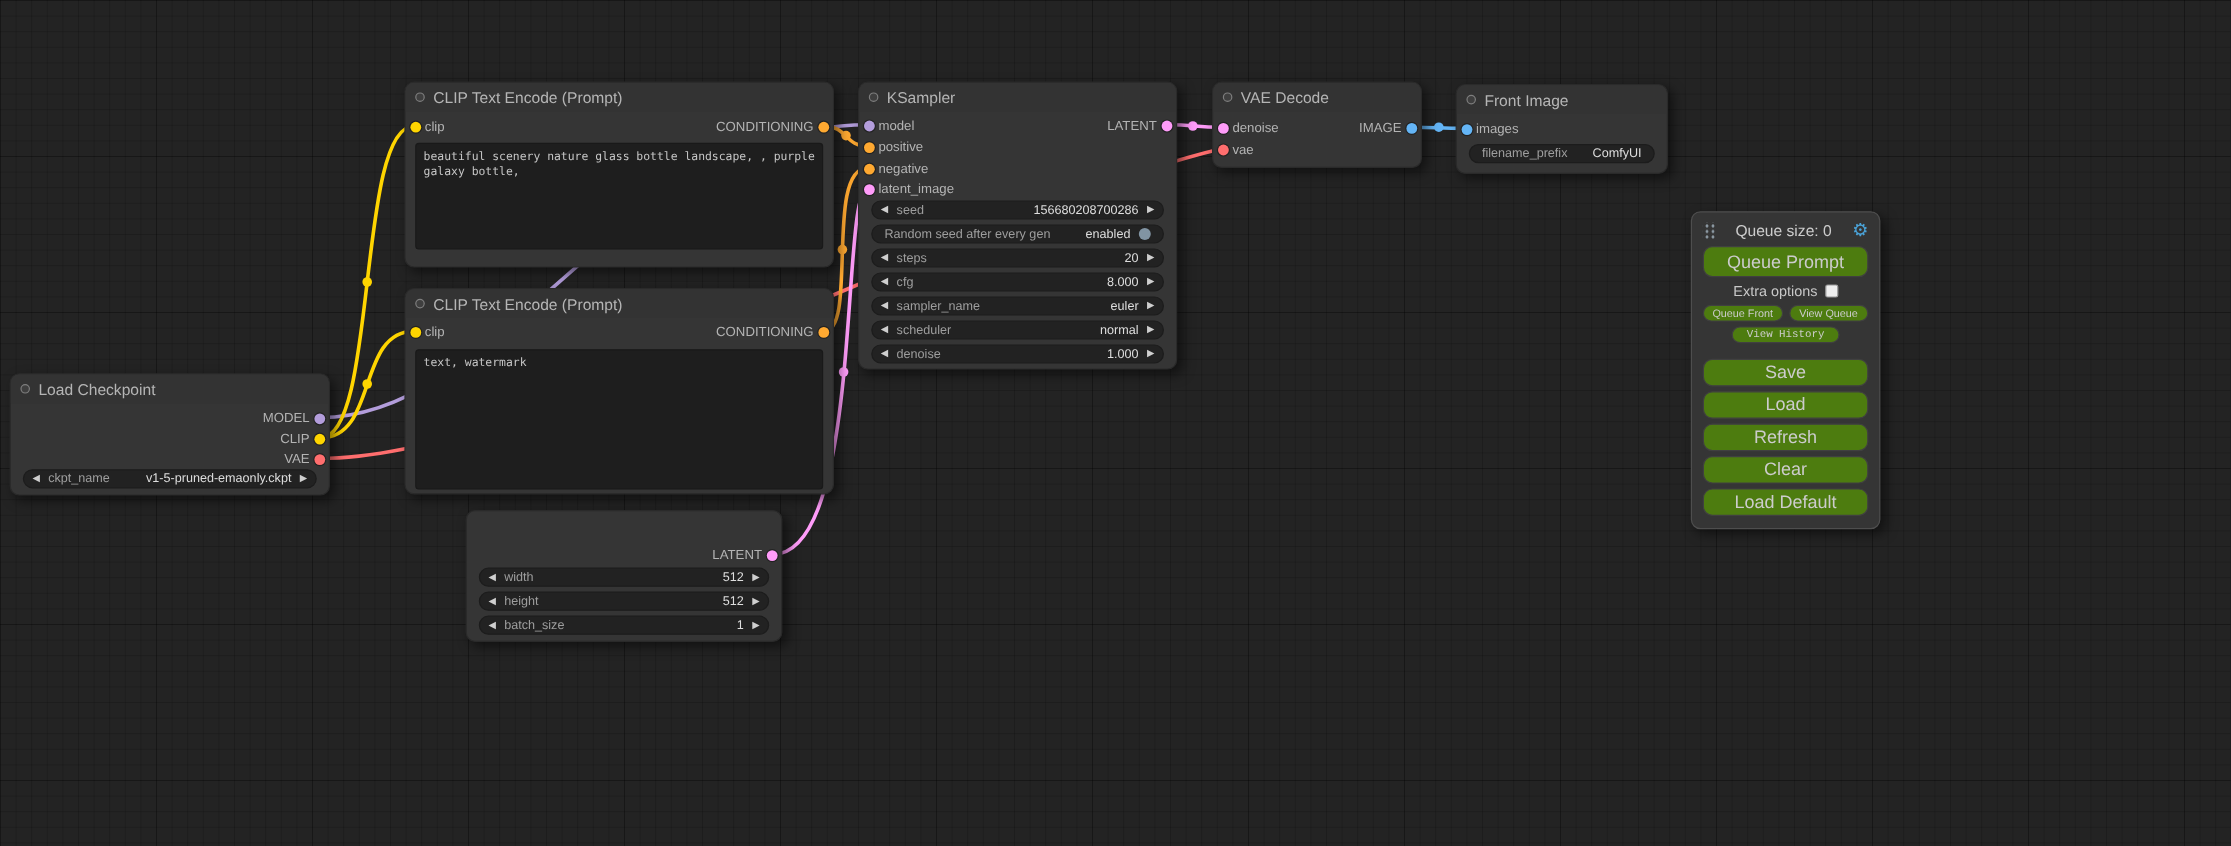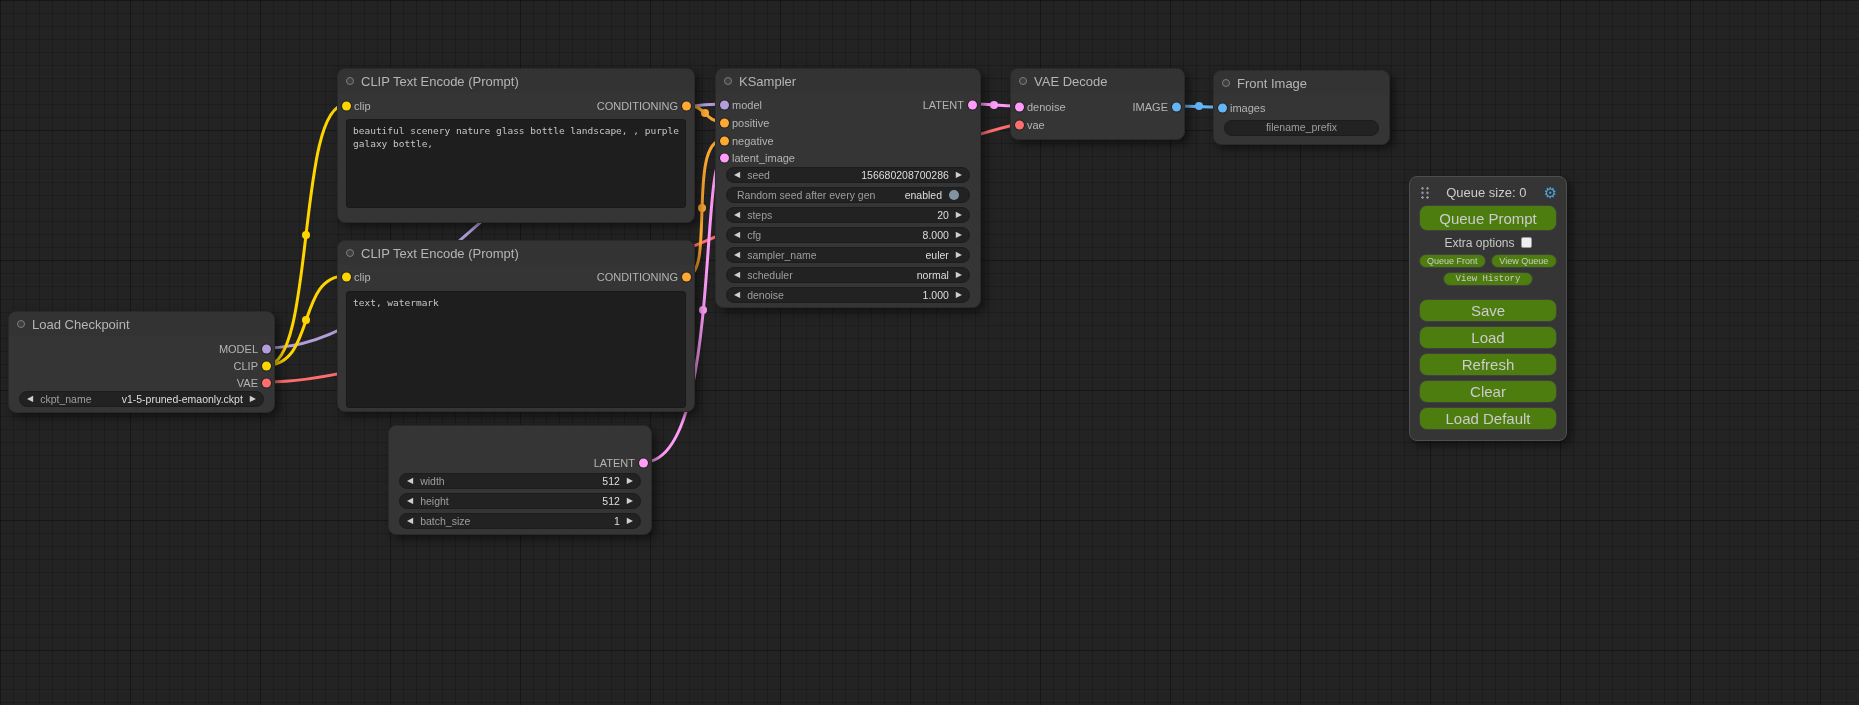--- a/index.html
+++ b/index.html
@@ -291,21 +291,21 @@
 
   <div class="node" style="left:1213px; top:70px; width:177px; height:75px;">
     <div class="nheader">
       <span class="ndot"></span>
       <span class="ntitle">Front Image</span>
     </div>
     <div class="prow in" style="top:29px;">
       <span class="pdot" style="background: rgb(100, 181, 246);"></span>
       <span class="plabel">images</span>
     </div>
-    <div class="widget noarr" style="top:49px;flex-direction:column;">
+    <div class="widget noarr" style="top:49px;">
       <span class="wname">filename_prefix</span>
       <span class="wvalue">ComfyUI</span>
     </div>
   </div>
 
   <div class="menu">
     <div class="menu-head">
       <span class="drag-handle"></span>
       <span class="queue-size">Queue size: 0</span>
       <span class="gear" style="color: rgb(74, 163, 216);">⚙</span>

